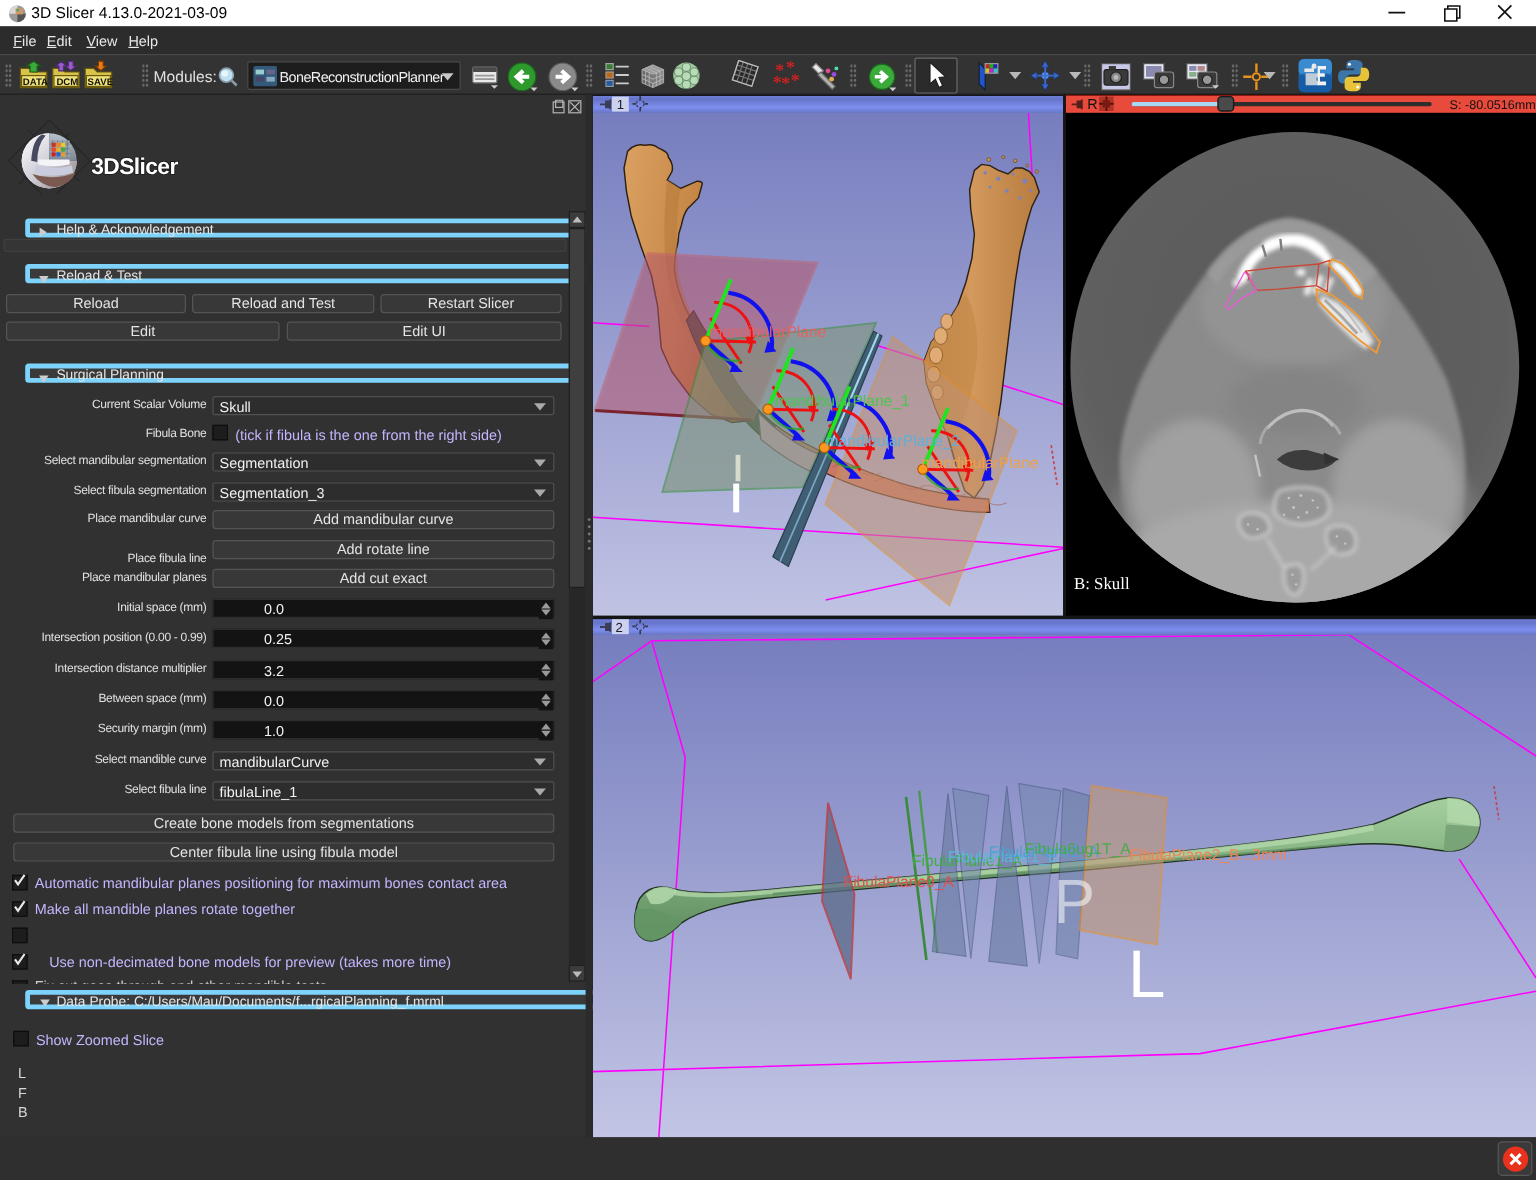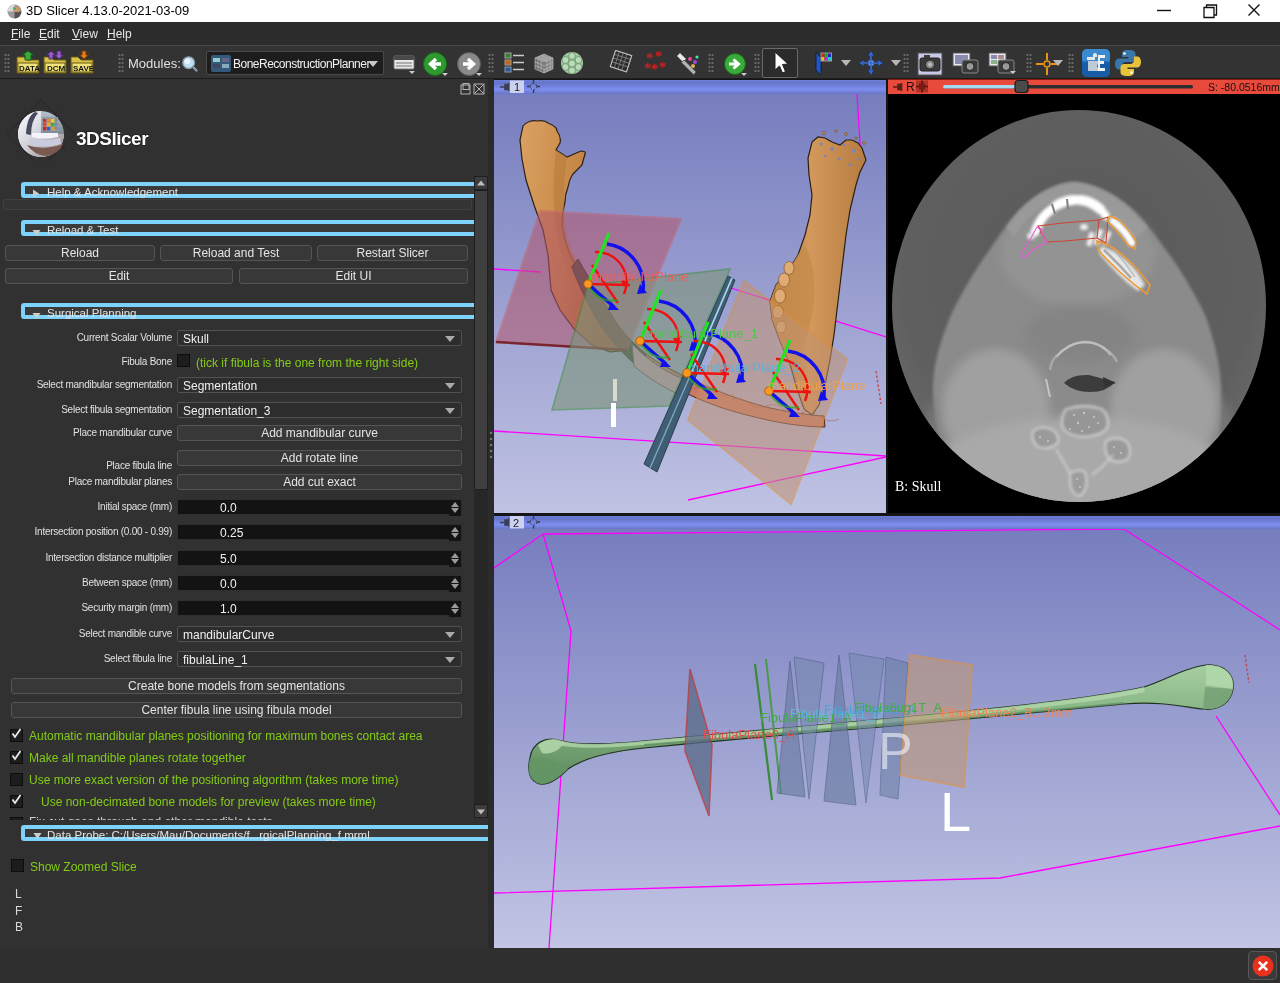--- a/index.html
+++ b/index.html
@@ -46,21 +46,21 @@
   border-top:6px solid #aaaaaa; }
 .spin { position:absolute; left:177px; width:285px; height:16px; background:#131313;
   border:1px solid #2e2e2e; font-size:12px; color:#f2f2f2; }
 .spin .stxt { position:absolute; left:6px; top:1px;margin-left:36px; }
 .spin .sarrs { position:absolute; right:0px; top:0px; width:12px; height:16px; background:#131313; }
 .sarrup { position:absolute; right:2px; top:2px; width:0; height:0;
   border-left:4px solid transparent; border-right:4px solid transparent; border-bottom:5px solid #9a9a9a; }
 .sarrdn { position:absolute; right:2px; top:8px; width:0; height:0;
   border-left:4px solid transparent; border-right:4px solid transparent; border-top:5px solid #9a9a9a; }
 .chk { position:absolute; width:13px; height:13px; background:#1d1d1d; border:1px solid #0d0d0d; }
-.chktxt { position:absolute; font-size:12px; color:#84cc16; }
+.chktxt { position:absolute; font-size:12px; color:#c4b5fd; }
 .checkmark { position:absolute; width:13px; height:13px; }
 
 
 #statusbar { left:0; top:948px; width:1280px; height:35px; background:#2f2f2f; }
 </style>
 </head>
 <body>
 <div id="root">
 
 <div class="abs" id="titlebar"></div>
@@ -433,21 +433,21 @@
   <div class="rowlbl" style="top:447px">Intersection position (0.00 - 0.99)</div>
   <div class="spin" style="top:445px">
         <span class="stxt">0.25</span>
         <span class="sarrs"></span>
         <span class="sarrup"></span>
         <span class="sarrdn"></span>
       </div>
 
   <div class="rowlbl" style="top:473px">Intersection distance multiplier</div>
   <div class="spin" style="top:471px">
-        <span class="stxt">5.0</span>
+        <span class="stxt">3.2</span>
         <span class="sarrs"></span>
         <span class="sarrup"></span>
         <span class="sarrdn"></span>
       </div>
 
   <div class="rowlbl" style="top:498px">Between space (mm)</div>
   <div class="spin" style="top:496px">
         <span class="stxt">0.0</span>
         <span class="sarrs"></span>
         <span class="sarrup"></span>
@@ -483,21 +483,20 @@
       </svg>
   <div class="chktxt" style="left:29px;top:650px">Automatic mandibular planes positioning for maximum bones contact area</div>
 
   <div class="chk" style="left:10px;top:672px"></div>
   <svg class="checkmark" style="left:10px;top:670px" viewBox="0 0 13 13">
         <path d="M2.5 6.5 L5 10 L10.5 2" stroke="#e8e8e8" stroke-width="1.8" fill="none"></path>
       </svg>
   <div class="chktxt" style="left:29px;top:672px">Make all mandible planes rotate together</div>
 
   <div class="chk" style="left:10px;top:694px"></div>
-  <div class="chktxt" style="left:29px;top:694px">Use more exact version of the positioning algorithm (takes more time)</div>
 
   <div class="chk" style="left:10px;top:716px"></div>
   <svg class="checkmark" style="left:10px;top:714px" viewBox="0 0 13 13">
         <path d="M2.5 6.5 L5 10 L10.5 2" stroke="#e8e8e8" stroke-width="1.8" fill="none"></path>
       </svg>
   <div class="chktxt" style="left:41px;top:716px">Use non-decimated bone models for preview (takes more time)</div>
 
   <div class="chk" style="left:10px;top:738px;height:3px;border-bottom:none"></div>
   <div class="chktxt" style="left:29px;top:736px;height:5px;overflow:hidden;color:#cfcfcf">Fix cut goes through and other mandible tests</div>
 

